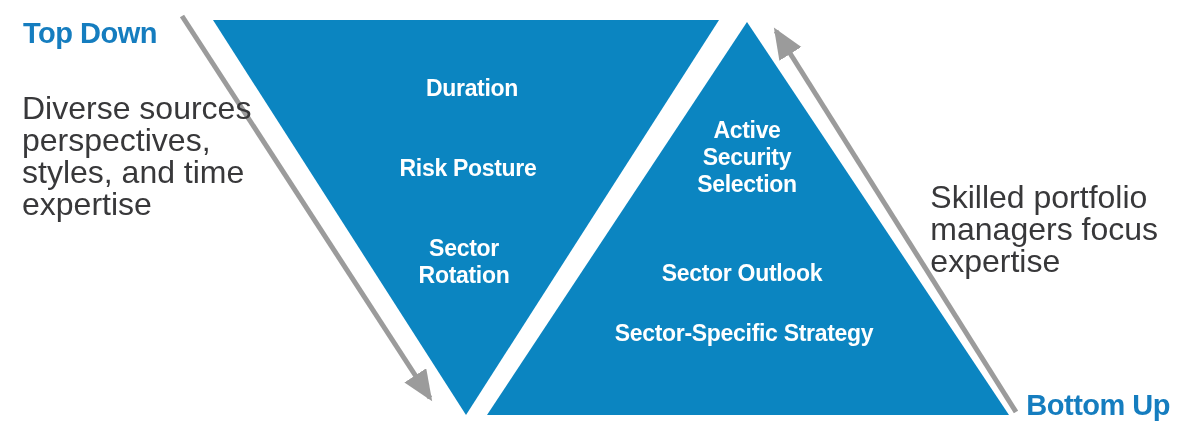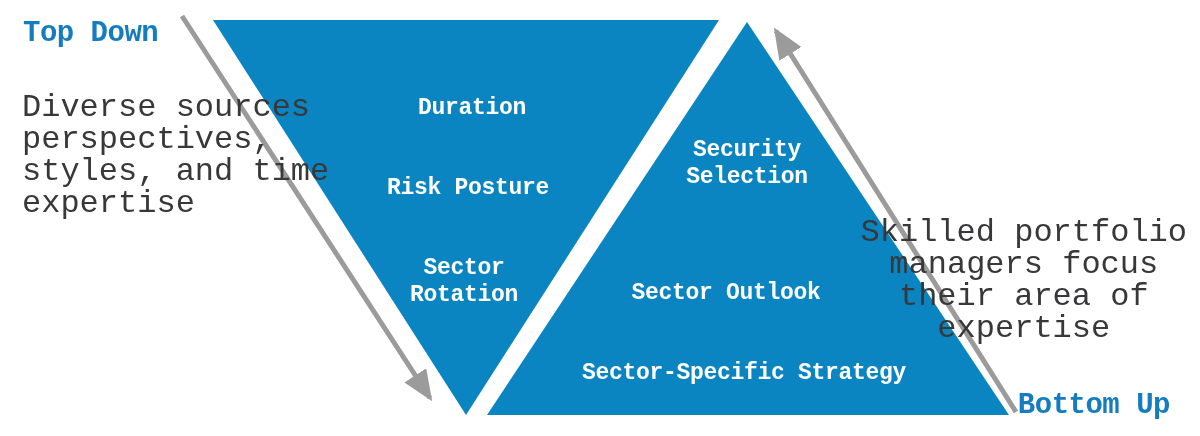--- a/index.html
+++ b/index.html
@@ -7,21 +7,20 @@
     padding: 0;
     background: #ffffff;
     font-family: "Liberation Sans", sans-serif;
   }
   .canvas {
     position: relative;
     width: 1200px;
     height: 436px;
     background: var(--page-bg, #ffffff);
     overflow: hidden;
-    font-family: Liberation Mono, monospace;
   }
   .diagram-svg {
     position: absolute;
     left: 0;
     top: 0;
     width: 1200px;
     height: 436px;
   }
   .triangle {
     fill: var(--triangle-blue, #0b85c1);
@@ -44,35 +43,35 @@
   }
   .heading.top-down { left: 23px; top: 17px; }
   .heading.bottom-up { right: 30px; top: 389px; text-align: right; margin-left: 9px; }
   .side-paragraph {
     position: absolute;
     font-size: 32px;
     line-height: 32px;
     color: var(--body-gray, #38383a);
   }
   .side-paragraph.left { left: 22px; top: 92px; text-align: left; }
-  .side-paragraph.right { right: 13px; top: 181px; text-align: center; margin-top: 36px; }
+  .side-paragraph.right { right: 42px; top: 181px; text-align: left; }
   .side-paragraph .line { display: block; }
   .tri-label {
     position: absolute;
     color: var(--label-white, #ffffff);
     font-size: 23px;
     font-weight: bold;
     letter-spacing: -0.3px;
     text-align: center;
     line-height: 27px;
     white-space: nowrap;
   }
   .tri-label .line { display: block; }
   
-  .center-x { transform: translateX(-50%); margin-top: 20px; }
+  .center-x { transform: translateX(-50%); }
 </style>
 </head>
 <body>
 
 <div class="canvas">
 
   <svg class="diagram-svg" viewBox="0 0 1200 436">
     <defs>
       <marker id="arrowhead" markerUnits="userSpaceOnUse" markerWidth="36" markerHeight="28" refX="27" refY="13" orient="auto">
         <path class="arrow-head" d="M0,0 L31,13 L0,26 Z"></path>
@@ -100,34 +99,34 @@
   <div class="tri-label center-x" style="left:464px; top:235px;">
     <span class="line">Sector</span>
     <span class="line">Rotation</span>
   </div>
 
   <div class="tri-label center-x" style="left:468px; top:155px;">
     <span class="line">Risk Posture</span>
   </div>
 
   <div class="tri-label center-x" style="left:747px; top:117px;">
+    <span class="line">Active</span>
     <span class="line">Security</span>
     <span class="line">Selection</span>
   </div>
 
-  <div class="tri-label center-x" style="left:726px; top:260px;">
+  <div class="tri-label center-x" style="left:742px; top:260px;">
     <span class="line">Sector Outlook</span>
   </div>
 
-  <div class="tri-label center-x" style="left:744px; top:340px;">
+  <div class="tri-label center-x" style="left:744px; top:320px;">
     <span class="line">Sector-Specific Strategy</span>
   </div>
 
   <div class="side-paragraph right">
     <span class="line">Skilled portfolio</span>
     <span class="line">managers focus</span>
-    <span class="line">their area of</span>
     <span class="line">expertise</span>
   </div>
 
   <div class="heading bottom-up">Bottom Up</div>
 
 </div>
 
 </body></html>

